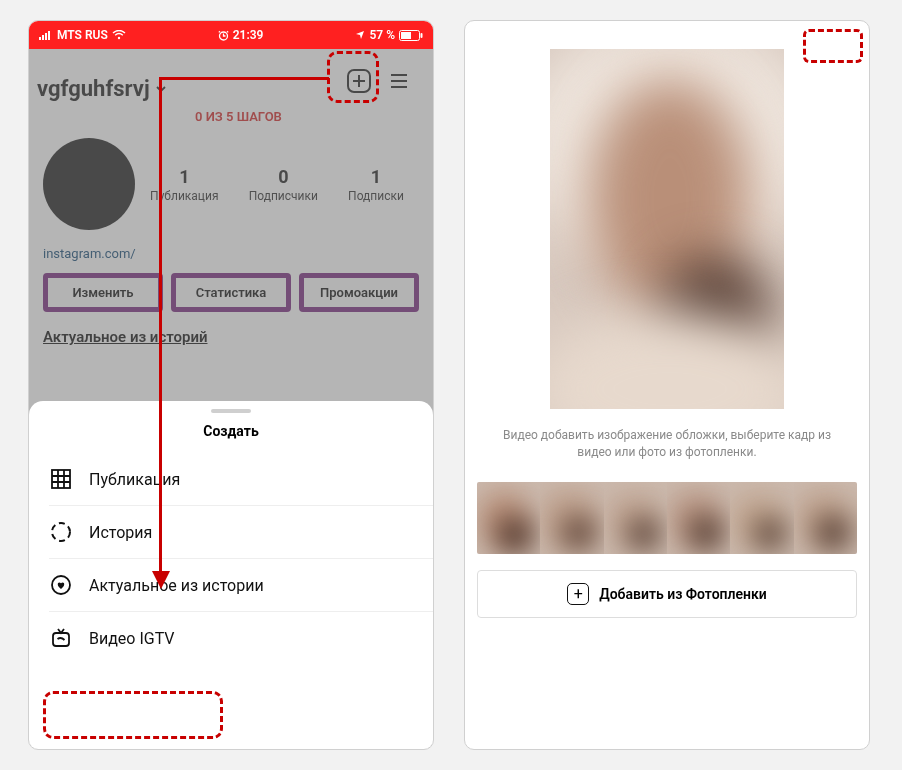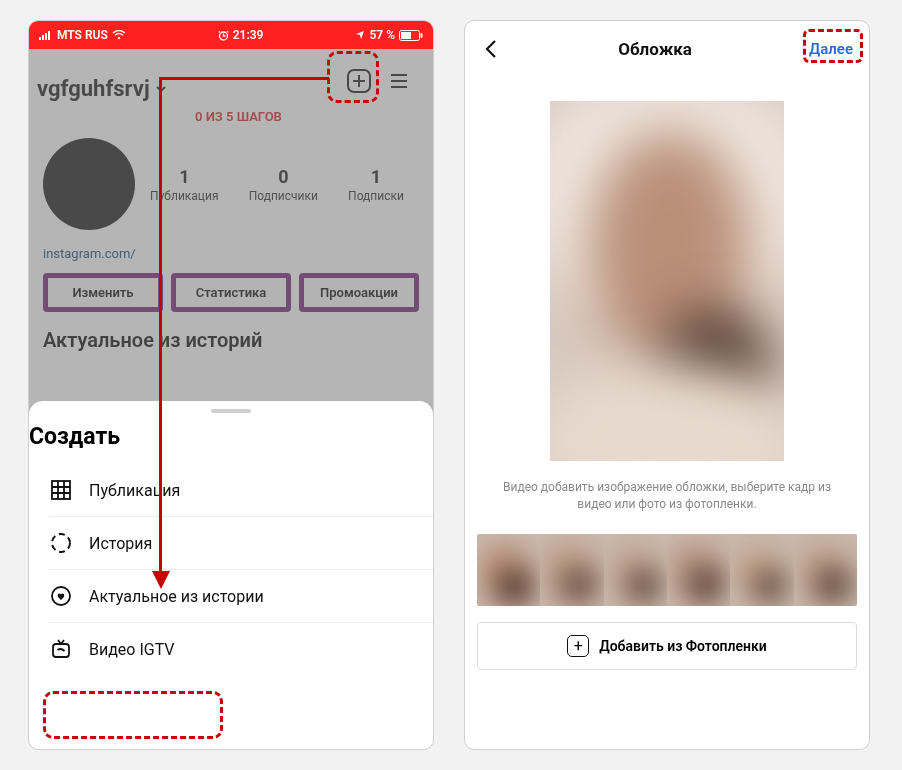--- a/index.html
+++ b/index.html
@@ -117,43 +117,45 @@
     border: 5px solid #701a75;
     border-radius: 4px;
     padding: 7px 4px;
     font-size: 13px;
     font-weight: 600;
     text-align: center;
     background: #fafafa;
   }
 
   .section-title {
-    font-size: 20px;
+    font-size: 15px;
     font-weight: 600;
     padding: 4px 14px 8px 14px;
+    text-decoration: underline;
   }
 
   
   .sheet {
     position: absolute;
     left: 0; right: 0; bottom: 0;
     background: #fff;
     border-top-left-radius: 14px;
     border-top-right-radius: 14px;
     z-index: 3;
     padding-bottom: 6px;
   }
   .sheet-handle {
     width: 40px; height: 4px;
     background: #cfcfcf;
     border-radius: 4px;
     margin: 8px auto 10px auto;
   }
   .sheet-title {
-    font-size: 23px;
+    text-align: center;
+    font-size: 14px;
     font-weight: 700;
     padding: 0 0 14px 0;
   }
   .sheet-item {
     display: flex;
     align-items: center;
     gap: 16px;
     padding: 14px 20px;
     font-size: 16px;
     color: #111;
@@ -443,29 +445,20 @@
 
     <div class="callout" style="top:2px; left:298px; width:52px; height:52px;"></div>
     <div class="arrow-h" style="top:28px; left:130px; width:170px;"></div>
     <div class="arrow-v" style="top:28px; left:130px; height:498px;"></div>
     <div class="arrowhead" style="top:522px; left:122.5px;"></div>
     <div class="callout" style="bottom:10px; left:14px; width:180px; height:48px;"></div>
   </div>
 </div>
 
 <div class="phone phone-right">
-  <div class="r-header">
-    <div class="r-back">
-      <svg width="14" height="20" viewBox="0 0 14 20">
-          <path d="M11 2 L3 10 L11 18" fill="none" stroke="#111" stroke-width="2.2"></path>
-        </svg>
-    </div>
-    <div class="r-title">Обложка</div>
-    <div class="r-next">Далее</div>
-  </div>
 
   <div class="callout" style="top:8px; right:6px; width:60px; height:34px; border-radius:6px;"></div>
 
   <div class="cover-preview">
     <div class="blur-blob" style="left:-30px; top:-30px; width:300px; height:250px; background:#efe6de;"></div>
     <div class="blur-blob" style="left:40px; top:30px; width:160px; height:240px; background:#b98f78;"></div>
     <div class="blur-blob" style="left:110px; top:210px; width:110px; height:120px; background:#4a3026;"></div>
     <div class="blur-blob" style="left:-20px; top:260px; width:280px; height:160px; background:#e7d9cd;"></div>
   </div>
 

